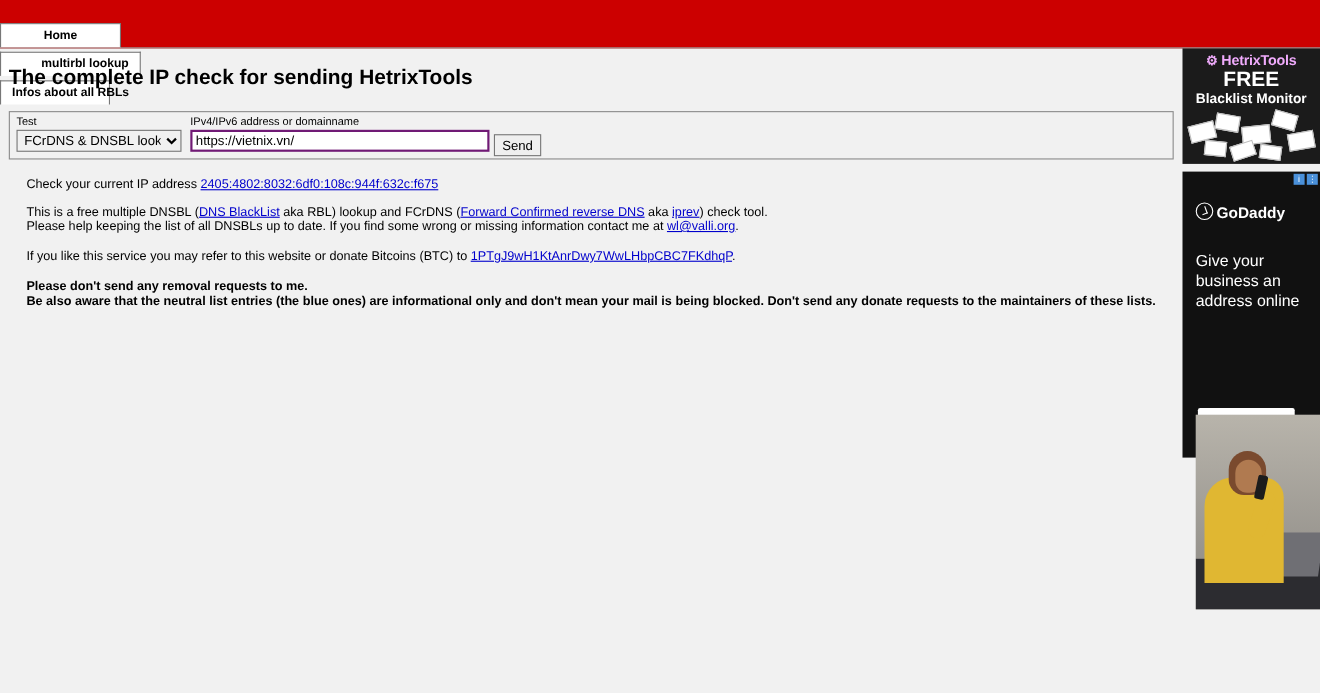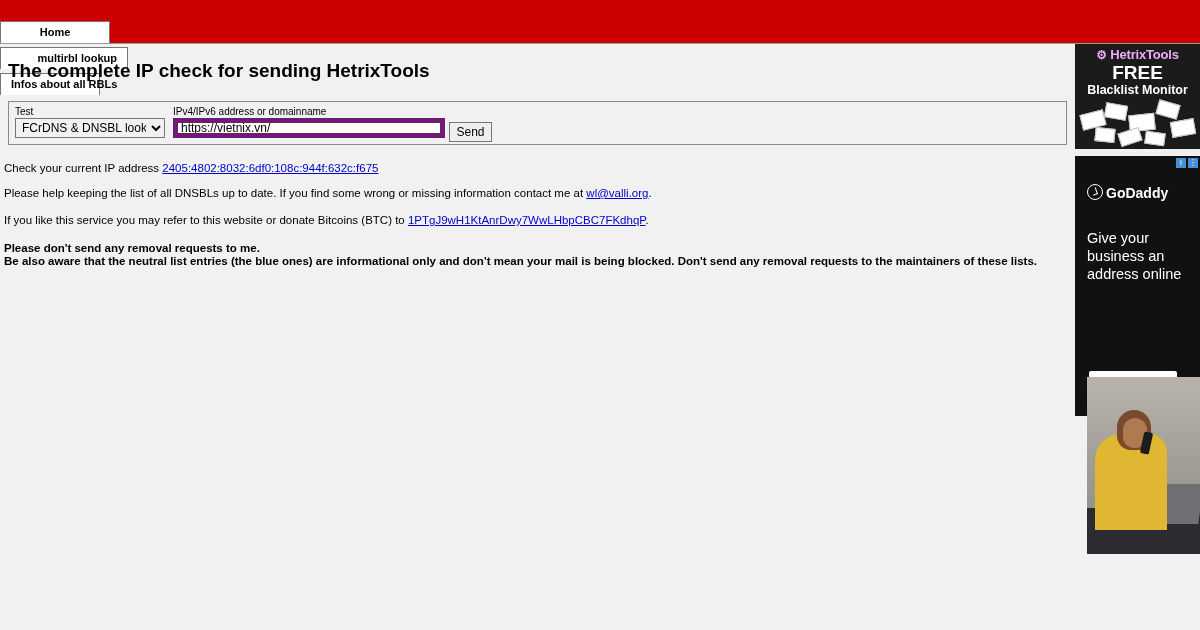--- a/index.html
+++ b/index.html
@@ -115,41 +115,41 @@
     background: #f1f1f1;
     color: #000;
     box-sizing: border-box;
   }
   input.addr-input {
     font-family: "Liberation Sans", sans-serif;
     font-size: 12px;
     width: 272px;
     height: 20px;
     padding: 1px 3px;
-    border: 5px solid #701a75;
+    border: 2px solid #701a75;
     background: #ffffff;
     color: #000;
     box-sizing: border-box;
   }
   .send-btn {
     position: absolute;
     left: 440px;
     top: 20px;
     font-family: "Liberation Sans", sans-serif;
     font-size: 12px;
     width: 43px;
     height: 20px;
     border: 1px solid #767676;
     background: #efefef;
     color: #000;
     cursor: pointer;
     padding: 0;
   }
   .para {
-    margin: 0 4px;
+    margin: 0 24px;
     font-size: 11.5px;
     line-height: 13px;
     color: #000;
   }
   .p-current { margin-top: 17px; }
   .p-about { margin-top: 12px; }
   .p-donate { margin-top: 14px; }
   .p-warn { margin-top: 15px; font-weight: bold; }
   a, a:visited {
     color: #0000cc;
@@ -374,31 +374,34 @@
     </div>
     <button class="send-btn">Send</button>
   </div>
 
   <div class="para p-current">
     <span>Check your current IP address </span><a href="#" class="nowrap">2405:4802:8032:6df0:108c:944f:632c:f675</a>
   </div>
 
   <div class="para p-about">
     <div>
+      <span>This is a free multiple DNSBL (</span><a href="#">DNS BlackList</a><span> aka RBL) lookup and FCrDNS (</span><a href="#">Forward Confirmed reverse DNS</a><span> aka </span><a href="#">iprev</a><span>) check tool.</span>
+    </div>
+    <div>
       <span>Please help keeping the list of all DNSBLs up to date. If you find some wrong or missing information contact me at </span><a href="#">wl@valli.org</a><span>.</span>
     </div>
   </div>
 
   <div class="para p-donate">
     <span>If you like this service you may refer to this website or donate Bitcoins (BTC) to </span><a href="#" class="nowrap">1PTgJ9wH1KtAnrDwy7WwLHbpCBC7FKdhqP</a><span>.</span>
   </div>
 
   <div class="para p-warn">
     <div>Please don't send any removal requests to me.</div>
-    <div>Be also aware that the neutral list entries (the blue ones) are informational only and don't mean your mail is being blocked. Don't send any removal requests to the maintainers of these lists.</div>
+    <div>Be also aware that the neutral list entries (the blue ones) are informational only and don't mean your mail is being blocked. Don't send any donate requests to the maintainers of these lists.</div>
   </div>
 </div>
 
 <div class="adcol">
 
   <div class="ad-hetrix">
     <div class="hetrix-head">
       <span class="gear">⚙</span>
       <span>HetrixTools</span>
     </div>

